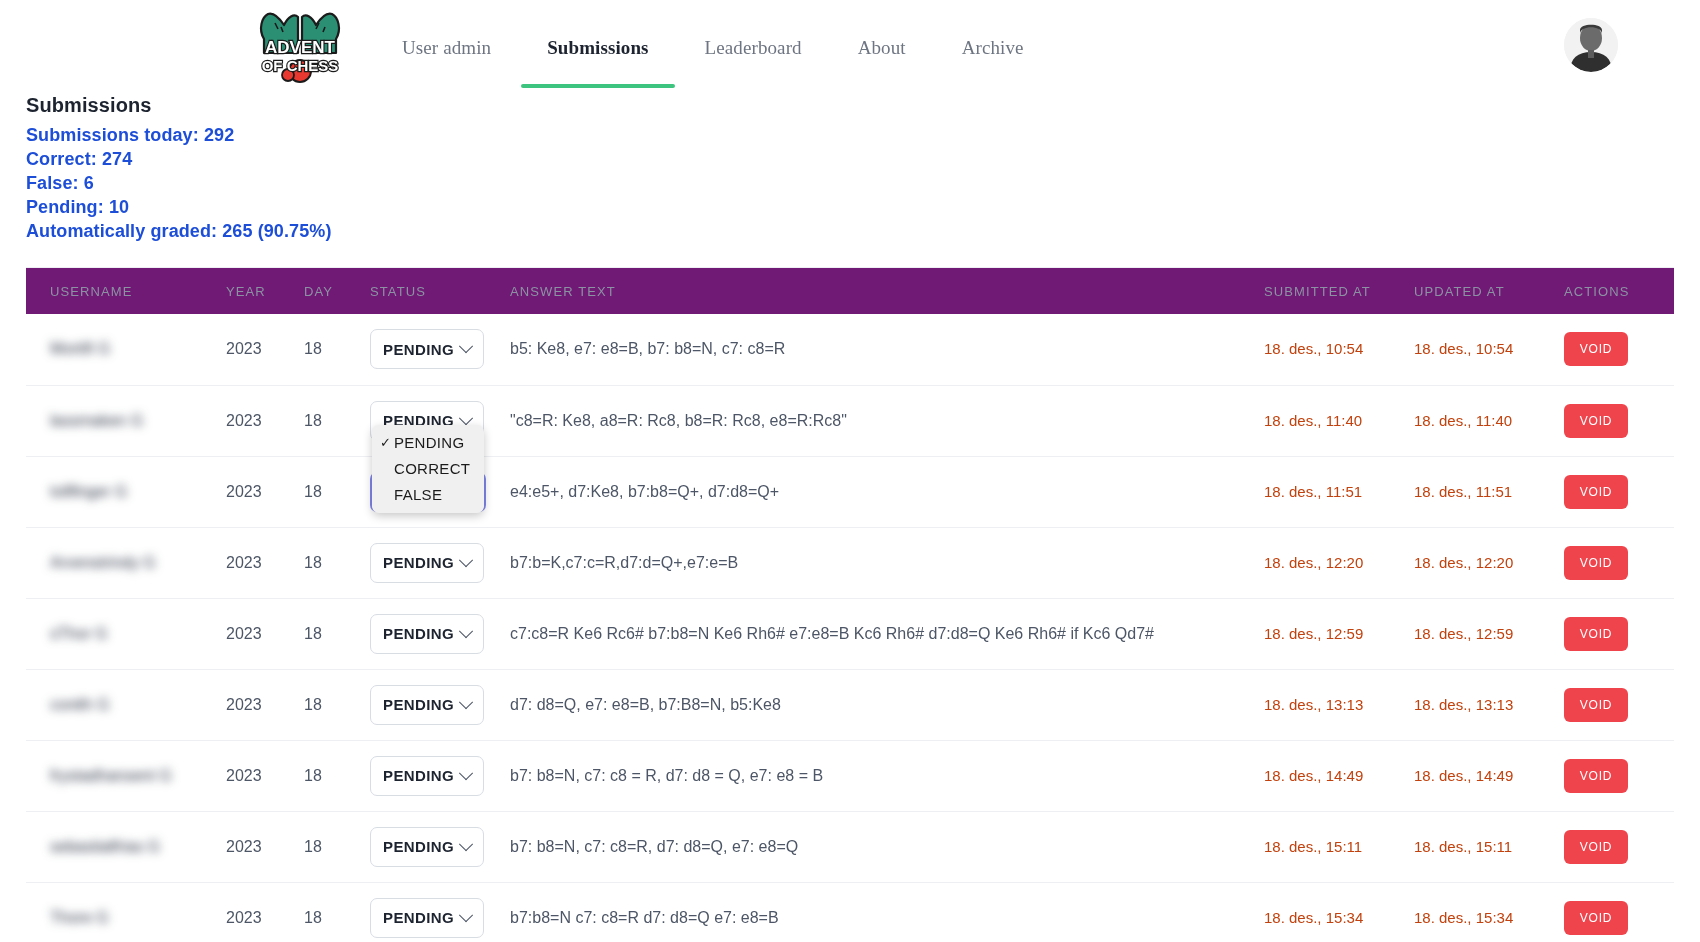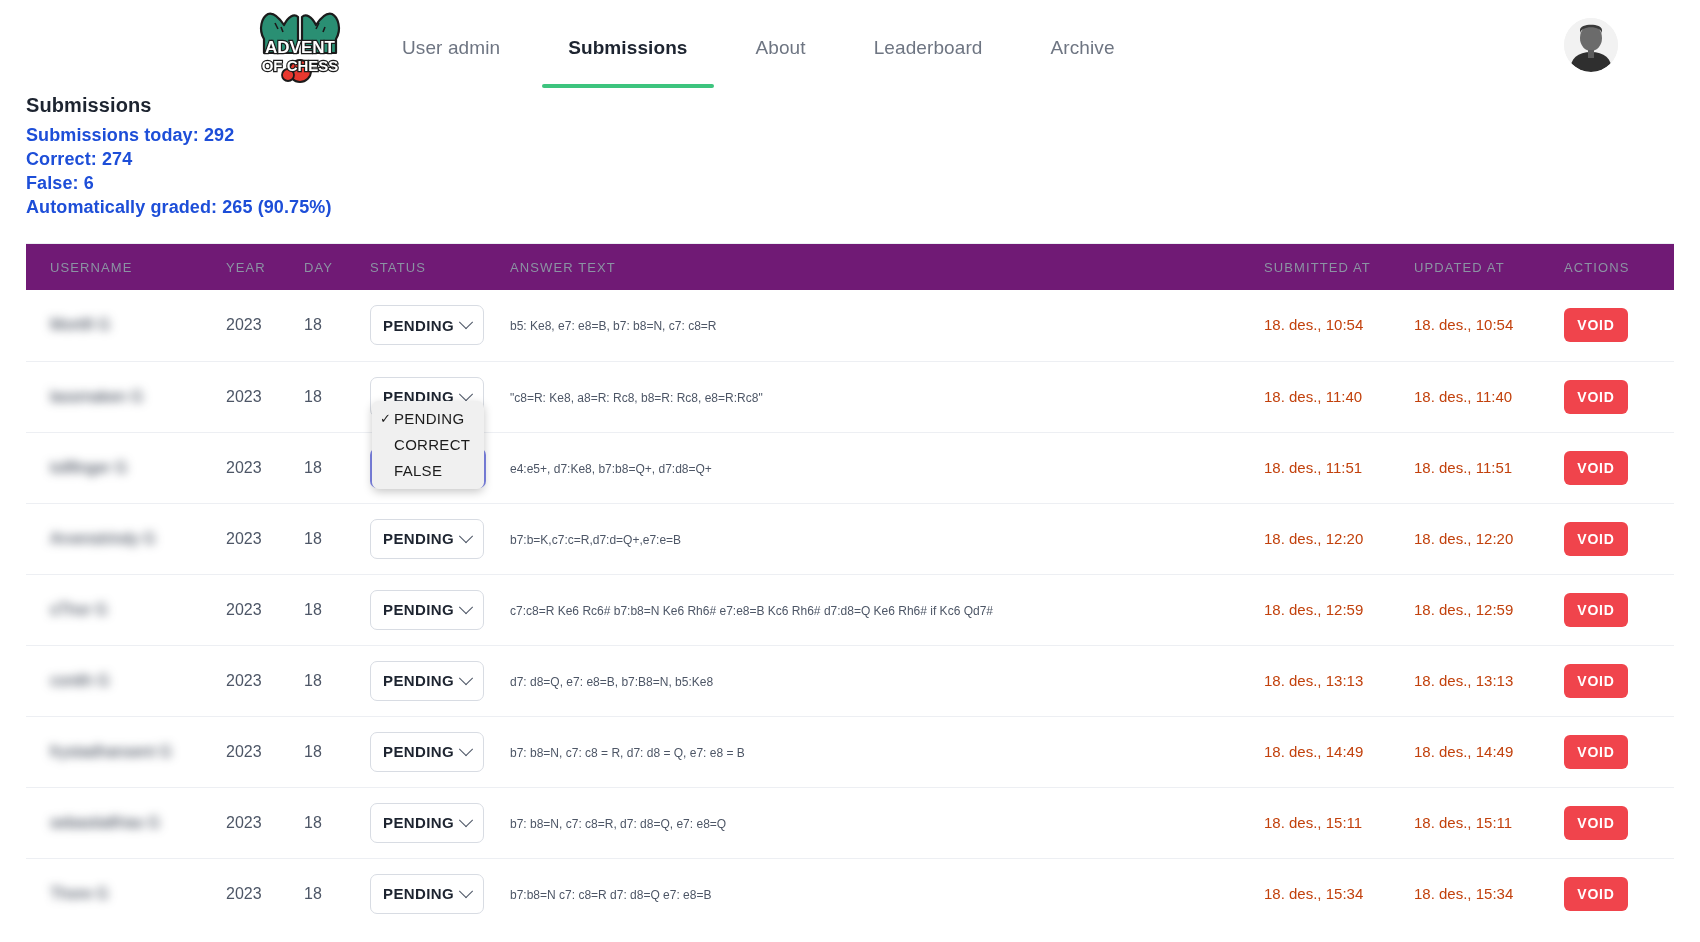--- a/index.html
+++ b/index.html
@@ -23,23 +23,24 @@
     width: 104px; height: 78px;
     margin-left: 222px;
     position: relative;
     flex: none;
   }
   .logo svg { display: block; width: 104px; height: 78px; }
 
   .nav {
     display: flex;
     align-items: center;
-    gap: 16px;
+    gap: 4px;
     margin-left: 24px;
     height: 96px;
+    font-family: Liberation Serif, serif;
   }
   .nav-item {
     font-size: 19px;
     color: #6e7582;
     padding: 0 26px;
     height: 96px;
     display: flex;
     align-items: center;
     position: relative;
     cursor: pointer;
@@ -135,21 +136,21 @@
   th.c-user { padding-left: 24px; }
 
   .uname {
     display: inline-block;
     color: #2b3445;
     font-size: 16px;
     filter: blur(5px);
     user-select: none;
   }
 
-  .answer { color: #4d5666; font-size: 12px; white-space: nowrap; }
+  .answer { color: #4d5666; font-size: 16px; white-space: nowrap; }
   .ts { color: #c2410c; font-size: 15px; white-space: nowrap; }
 
   
   .status-cell { position: relative; }
   .select {
     display: inline-flex;
     align-items: center;
     gap: 7px;
     border: 1px solid #d8dce3;
     border-radius: 7px;
@@ -202,22 +203,22 @@
     color: #1b1b1b;
     flex: none;
   }
 
   .void-btn {
     display: inline-flex;
     align-items: center;
     justify-content: center;
     background: #f0444c;
     color: #fff;
-    font-size: 14px;
-    font-weight: bold;
+    font-size: 12px;
+    font-weight: normal;
     letter-spacing: .8px;
     border: none;
     border-radius: 6px;
     height: 34px;
     width: 64px;
     cursor: pointer;
     font-family: "Liberation Sans", sans-serif;
   }
 </style>
 </head>
@@ -239,24 +240,24 @@
   </div>
 
   <nav class="nav">
     <div class="nav-item">
         <span>User admin</span>
       </div>
     <div class="nav-item active">
         <span>Submissions</span>
       </div>
     <div class="nav-item">
-        <span>About</span>
+        <span>Leaderboard</span>
       </div>
     <div class="nav-item">
-        <span>Leaderboard</span>
+        <span>About</span>
       </div>
     <div class="nav-item">
         <span>Archive</span>
       </div>
   </nav>
 
   <div class="avatar">
     <svg width="54" height="54" viewBox="0 0 54 54" xmlns="http://www.w3.org/2000/svg">
       <defs>
         <clipPath id="av">
@@ -272,20 +273,21 @@
       </g>
     </svg>
   </div>
 </div>
 
 <section class="stats">
   <h1>Submissions</h1>
   <p>Submissions today: 292</p>
   <p>Correct: 274</p>
   <p>False: 6</p>
+  <p>Pending: 10</p>
   <p>Automatically graded: 265 (90.75%)</p>
 </section>
 
 <div class="table-wrap">
   <table>
     <thead>
       <tr>
         <th class="c-user">USERNAME</th>
         <th class="c-year">YEAR</th>
         <th class="c-day">DAY</th>

